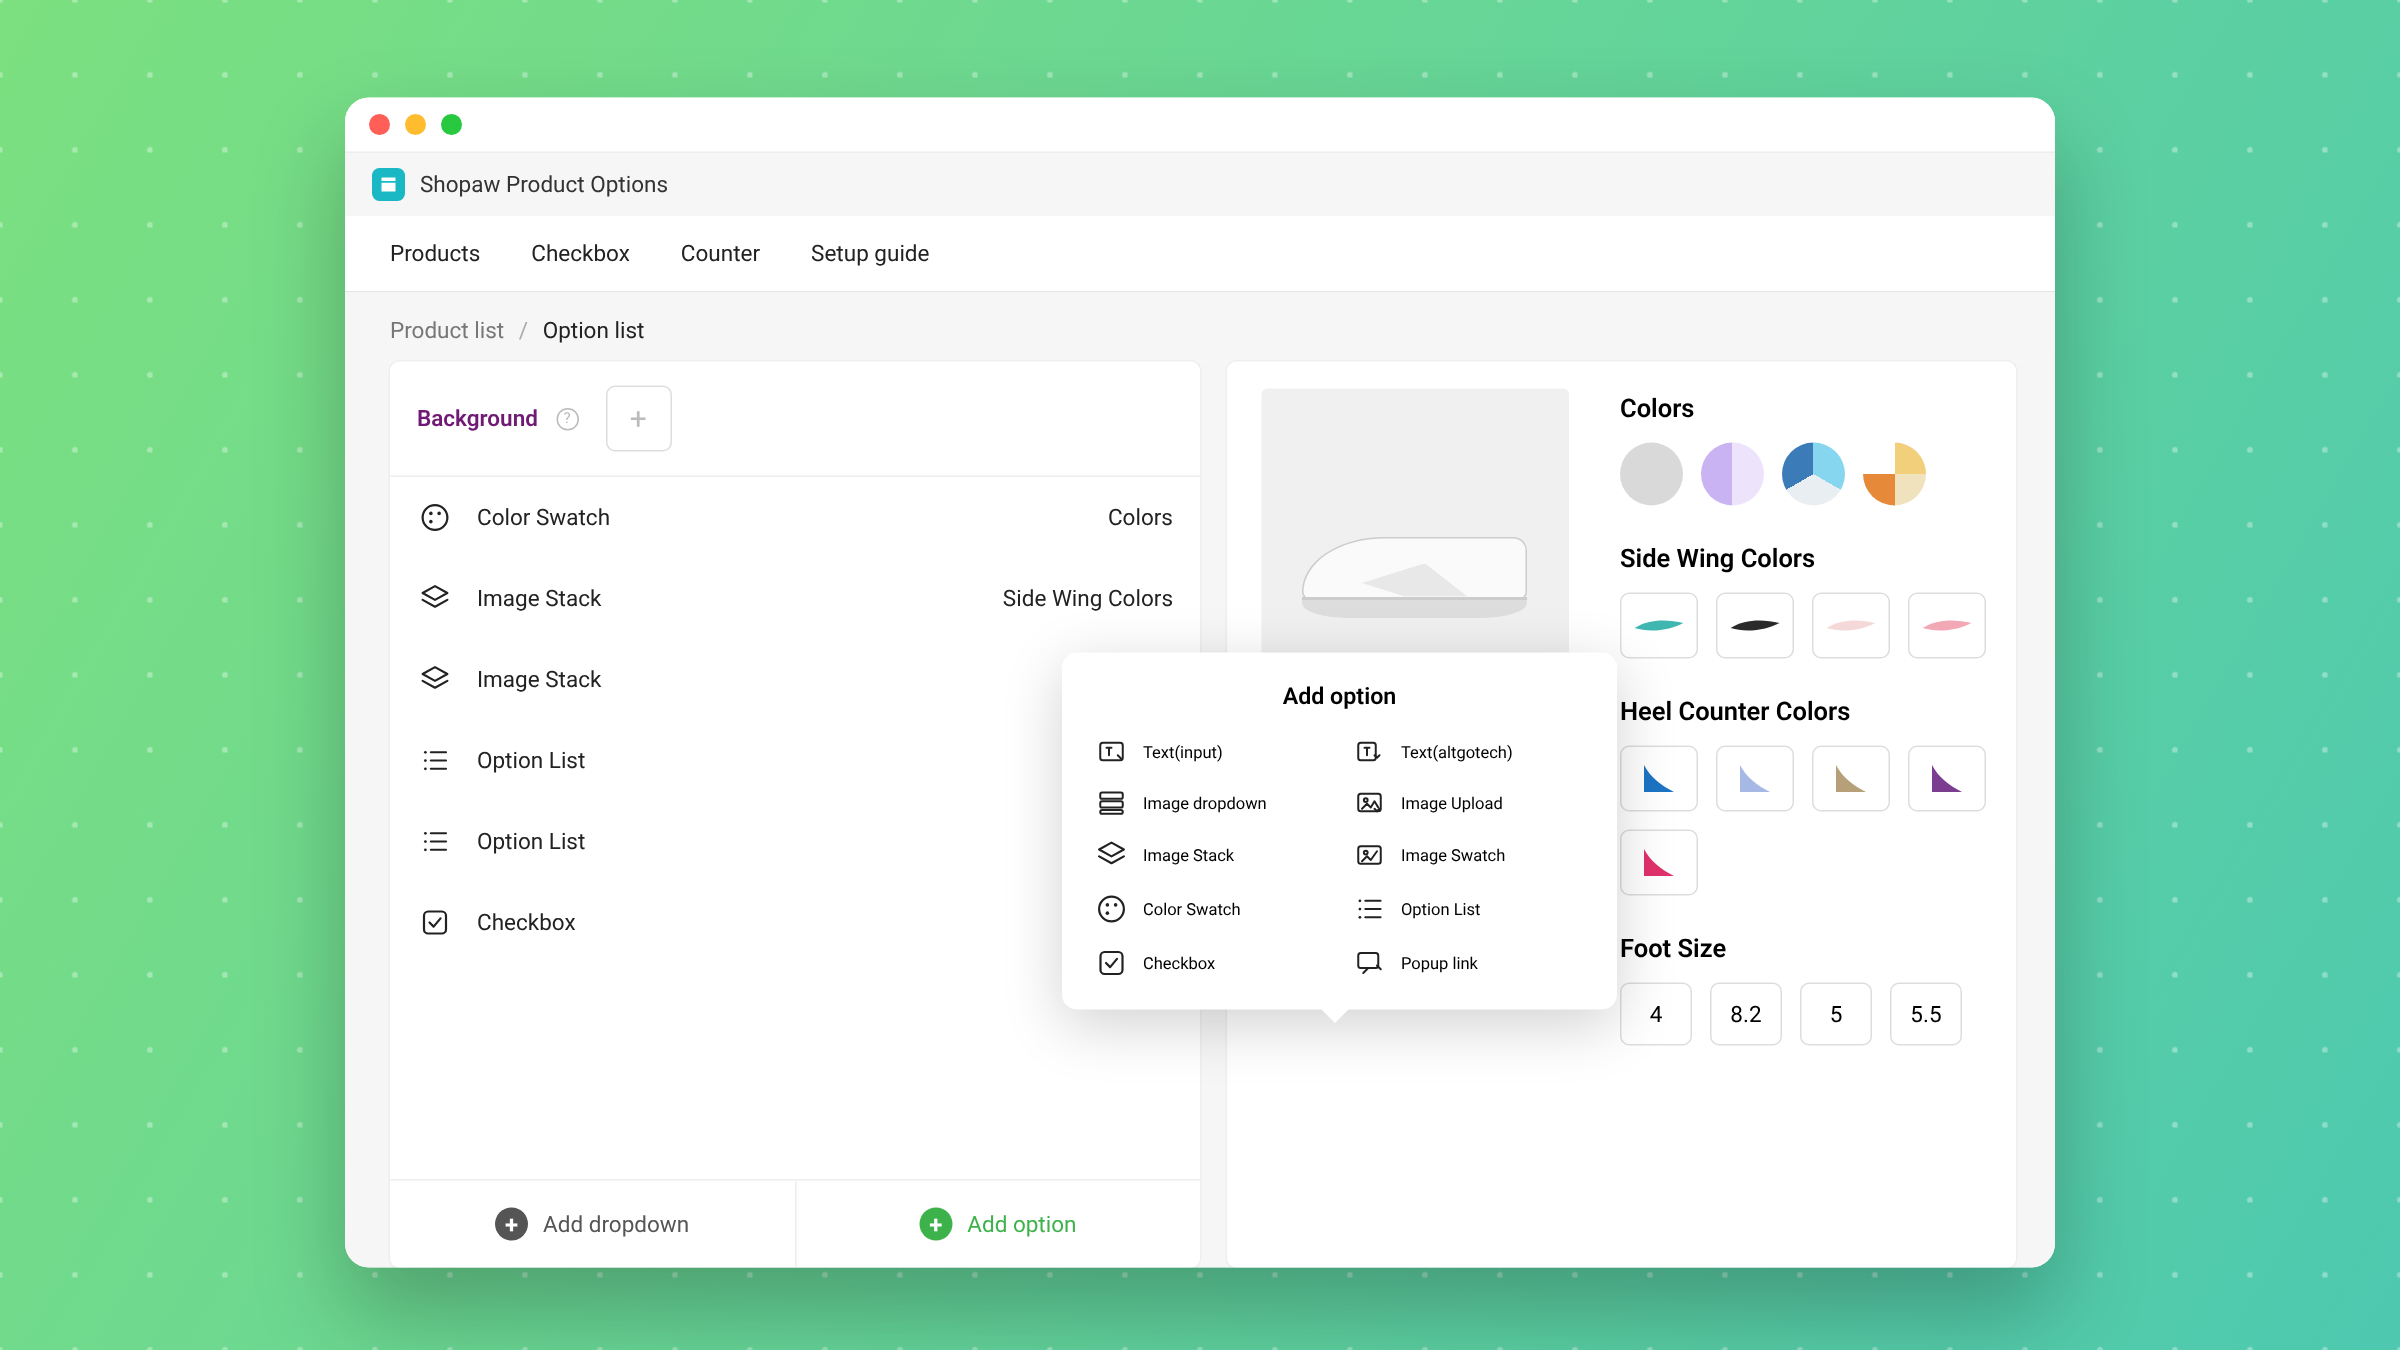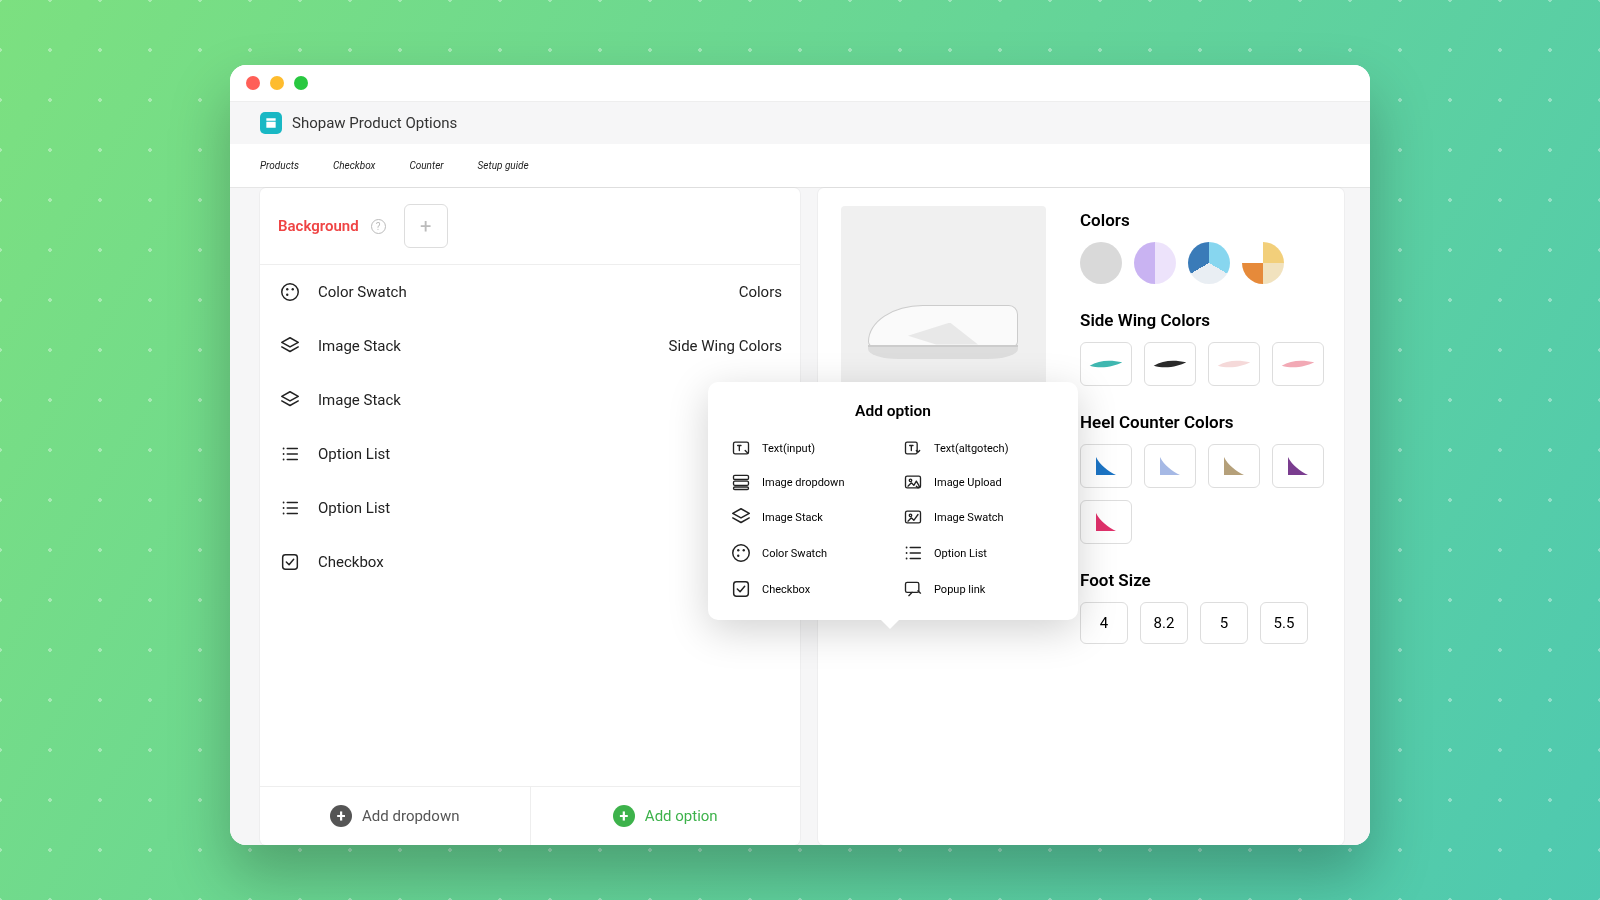--- a/index.html
+++ b/index.html
@@ -28,33 +28,33 @@
     height: 36px; display: flex; align-items: center; padding: 0 16px;
     gap: 10px; background: #fff;
   }
   .traffic { width: 14px; height: 14px; border-radius: 50%; }
   .red { background: #ff5f57; }
   .yellow { background: #febc2e; }
   .green { background: #28c840; }
 
   .app-header {
     background: #f6f6f7; display: flex; align-items: center;
-    padding: 10px 30px; gap: 10px; border-top: 1px solid #eee;
+    padding: 10px 18px; gap: 10px; border-top: 1px solid #eee;
   }
   .app-icon {
     width: 22px; height: 22px; background: #19b8c4; border-radius: 5px;
     display:flex;align-items:center;justify-content:center;color:#fff;font-size:12px;
   }
   .app-title { font-size: 15px; color: #333; }
 
   .tabs {
     background: #fff; border-bottom: 1px solid #e6e6e6;
     display: flex; gap: 34px; padding: 16px 30px;
   }
-  .tab { font-size: 10px; color: #222; cursor: pointer; font-style: italic; }
+  .tab { font-size: 15px; color: #222; cursor: pointer; }
 
   .breadcrumb {
     padding: 16px 30px 12px; font-size: 15px; color: #777;
     background:#f6f6f7;
   }
   .breadcrumb .current { color: #222; }
   .breadcrumb .sep { margin: 0 6px; color:#aaa; }
 
   .content {
     flex:1; background:#f6f6f7; display:flex; gap:18px; padding: 0 26px 0 30px;
@@ -63,21 +63,21 @@
 
   .panel-left {
     width: 540px; background:#fff; border-radius:6px;
     display:flex; flex-direction:column;
     box-shadow: 0 0 0 1px rgba(0,0,0,0.03);
   }
   .bg-row {
     padding: 16px 18px; display:flex; align-items:center; gap:12px;
     border-bottom:1px solid #eee;
   }
-  .bg-row .label { font-size:15px; font-weight:600; color:#ef4444; }
+  .bg-row .label { font-size:15px; font-weight:600; color:#701a75; }
   .help { width:15px;height:15px;border:1.5px solid #bbb;border-radius:50%;
     color:#bbb;font-size:10px;display:flex;align-items:center;justify-content:center;}
   .add-box { width:44px;height:44px;border:1px solid #ddd;border-radius:6px;
     display:flex;align-items:center;justify-content:center;color:#bbb;font-size:20px;margin-left:6px;}
 
   .opt-row {
     display:flex; align-items:center; padding: 16px 18px;
     font-size:15px; color:#222;
   }
   .opt-row .icon { width:24px; display:flex; justify-content:center; margin-right:16px;}
@@ -174,20 +174,25 @@
     <div class="app-title">Shopaw Product Options</div>
   </div>
 
   <div class="tabs">
     <div class="tab">Products</div>
     <div class="tab">Checkbox</div>
     <div class="tab">Counter</div>
     <div class="tab">Setup guide</div>
   </div>
 
+  <div class="breadcrumb">
+    <span>Product list</span>
+    <span class="sep">/</span>
+    <span class="current">Option list</span>
+  </div>
 
   <div class="content">
 
     <div class="panel-left">
       <div class="bg-row">
         <span class="label">Background</span>
         <span class="help">?</span>
         <div class="add-box">+</div>
       </div>
 

